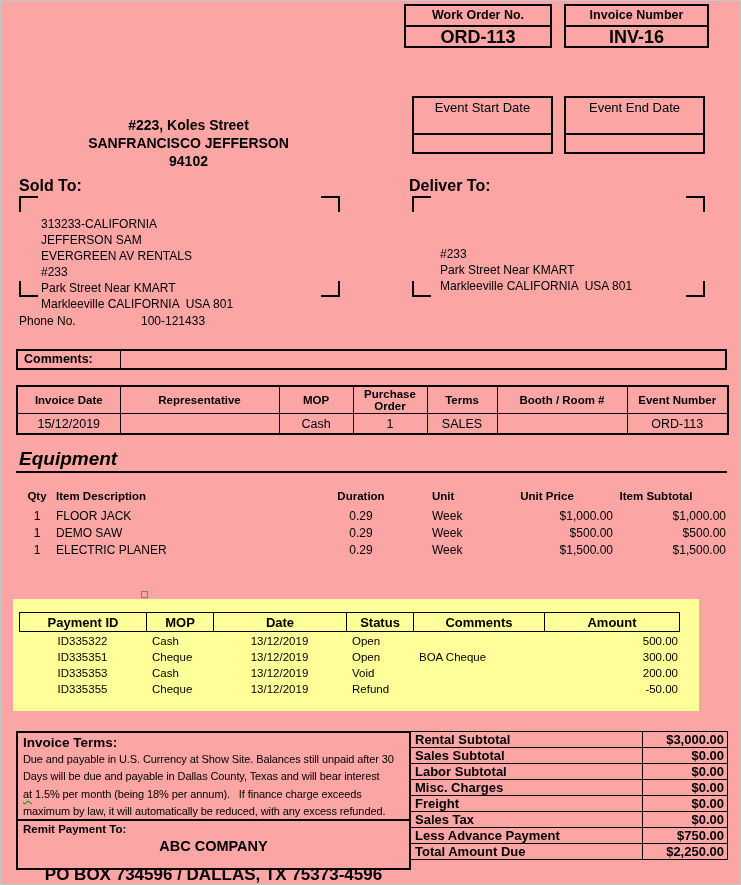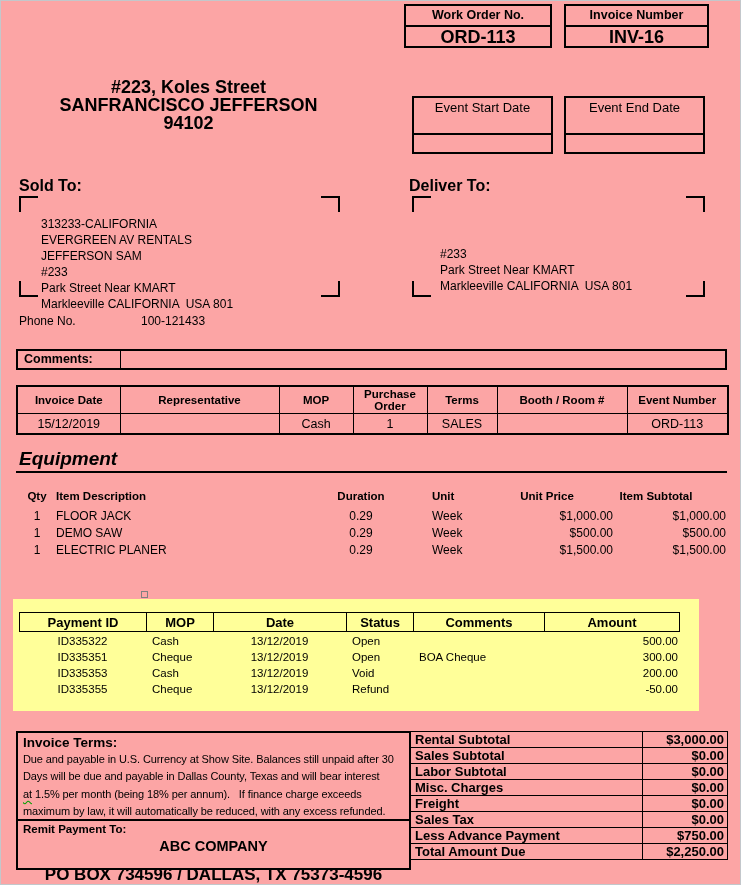--- a/index.html
+++ b/index.html
@@ -11,21 +11,21 @@
   }
   .abs{position:absolute;}
 
   
   .numbox{border:2px solid #000;box-sizing:border-box;}
   .numbox .lbl{border-bottom:2px solid #000;font-weight:bold;font-size:12.5px;
     text-align:center;height:19px;line-height:19px;}
   .numbox .val{font-weight:bold;font-size:18px;text-align:center;height:21px;line-height:21px;}
 
   
-  .co-addr{font-weight:bold;font-size:18px;line-height:18px;text-align:center;}
+  .co-addr{font-weight:bold;font-size:14px;line-height:18px;text-align:center;margin-top:38px;}
 
   
   .evbox{border:2px solid #000;box-sizing:border-box;height:58px;}
   .evbox .lbl{font-weight:normal;font-size:13px;text-align:center;height:37px;
     padding-top:2px;box-sizing:border-box;border-bottom:2px solid #000;}
   .evbox .fld{height:17px;}
 
   
   .sec-h{font-weight:bold;font-size:16px;}
   .bkt{position:absolute;width:17px;height:14px;}
@@ -126,22 +126,22 @@
   </div>
 
   <div class="abs sec-h" style="left:18px;top:176px;">Sold To:</div>
   <div class="abs" style="left:18px;top:195px;width:321px;height:101px;">
     <div class="bkt tl" style="left:0;top:0;"></div>
     <div class="bkt tr" style="right:0;top:0;"></div>
     <div class="bkt bl" style="left:0;bottom:0;"></div>
     <div class="bkt br" style="right:0;bottom:0;"></div>
     <div class="abs" style="left:22px;top:20px;">
       <div class="addr-line">313233-CALIFORNIA</div>
+      <div class="addr-line">JEFFERSON SAM</div>
       <div class="addr-line">EVERGREEN AV RENTALS</div>
-      <div class="addr-line">JEFFERSON SAM</div>
       <div class="addr-line">#233</div>
       <div class="addr-line">Park Street Near KMART</div>
       <div class="addr-line">Markleeville CALIFORNIA  USA 801</div>
     </div>
   </div>
 
   <div class="abs sec-h" style="left:408px;top:176px;">Deliver To:</div>
   <div class="abs" style="left:411px;top:195px;width:293px;height:101px;">
     <div class="bkt tl" style="left:0;top:0;"></div>
     <div class="bkt tr" style="right:0;top:0;"></div>

